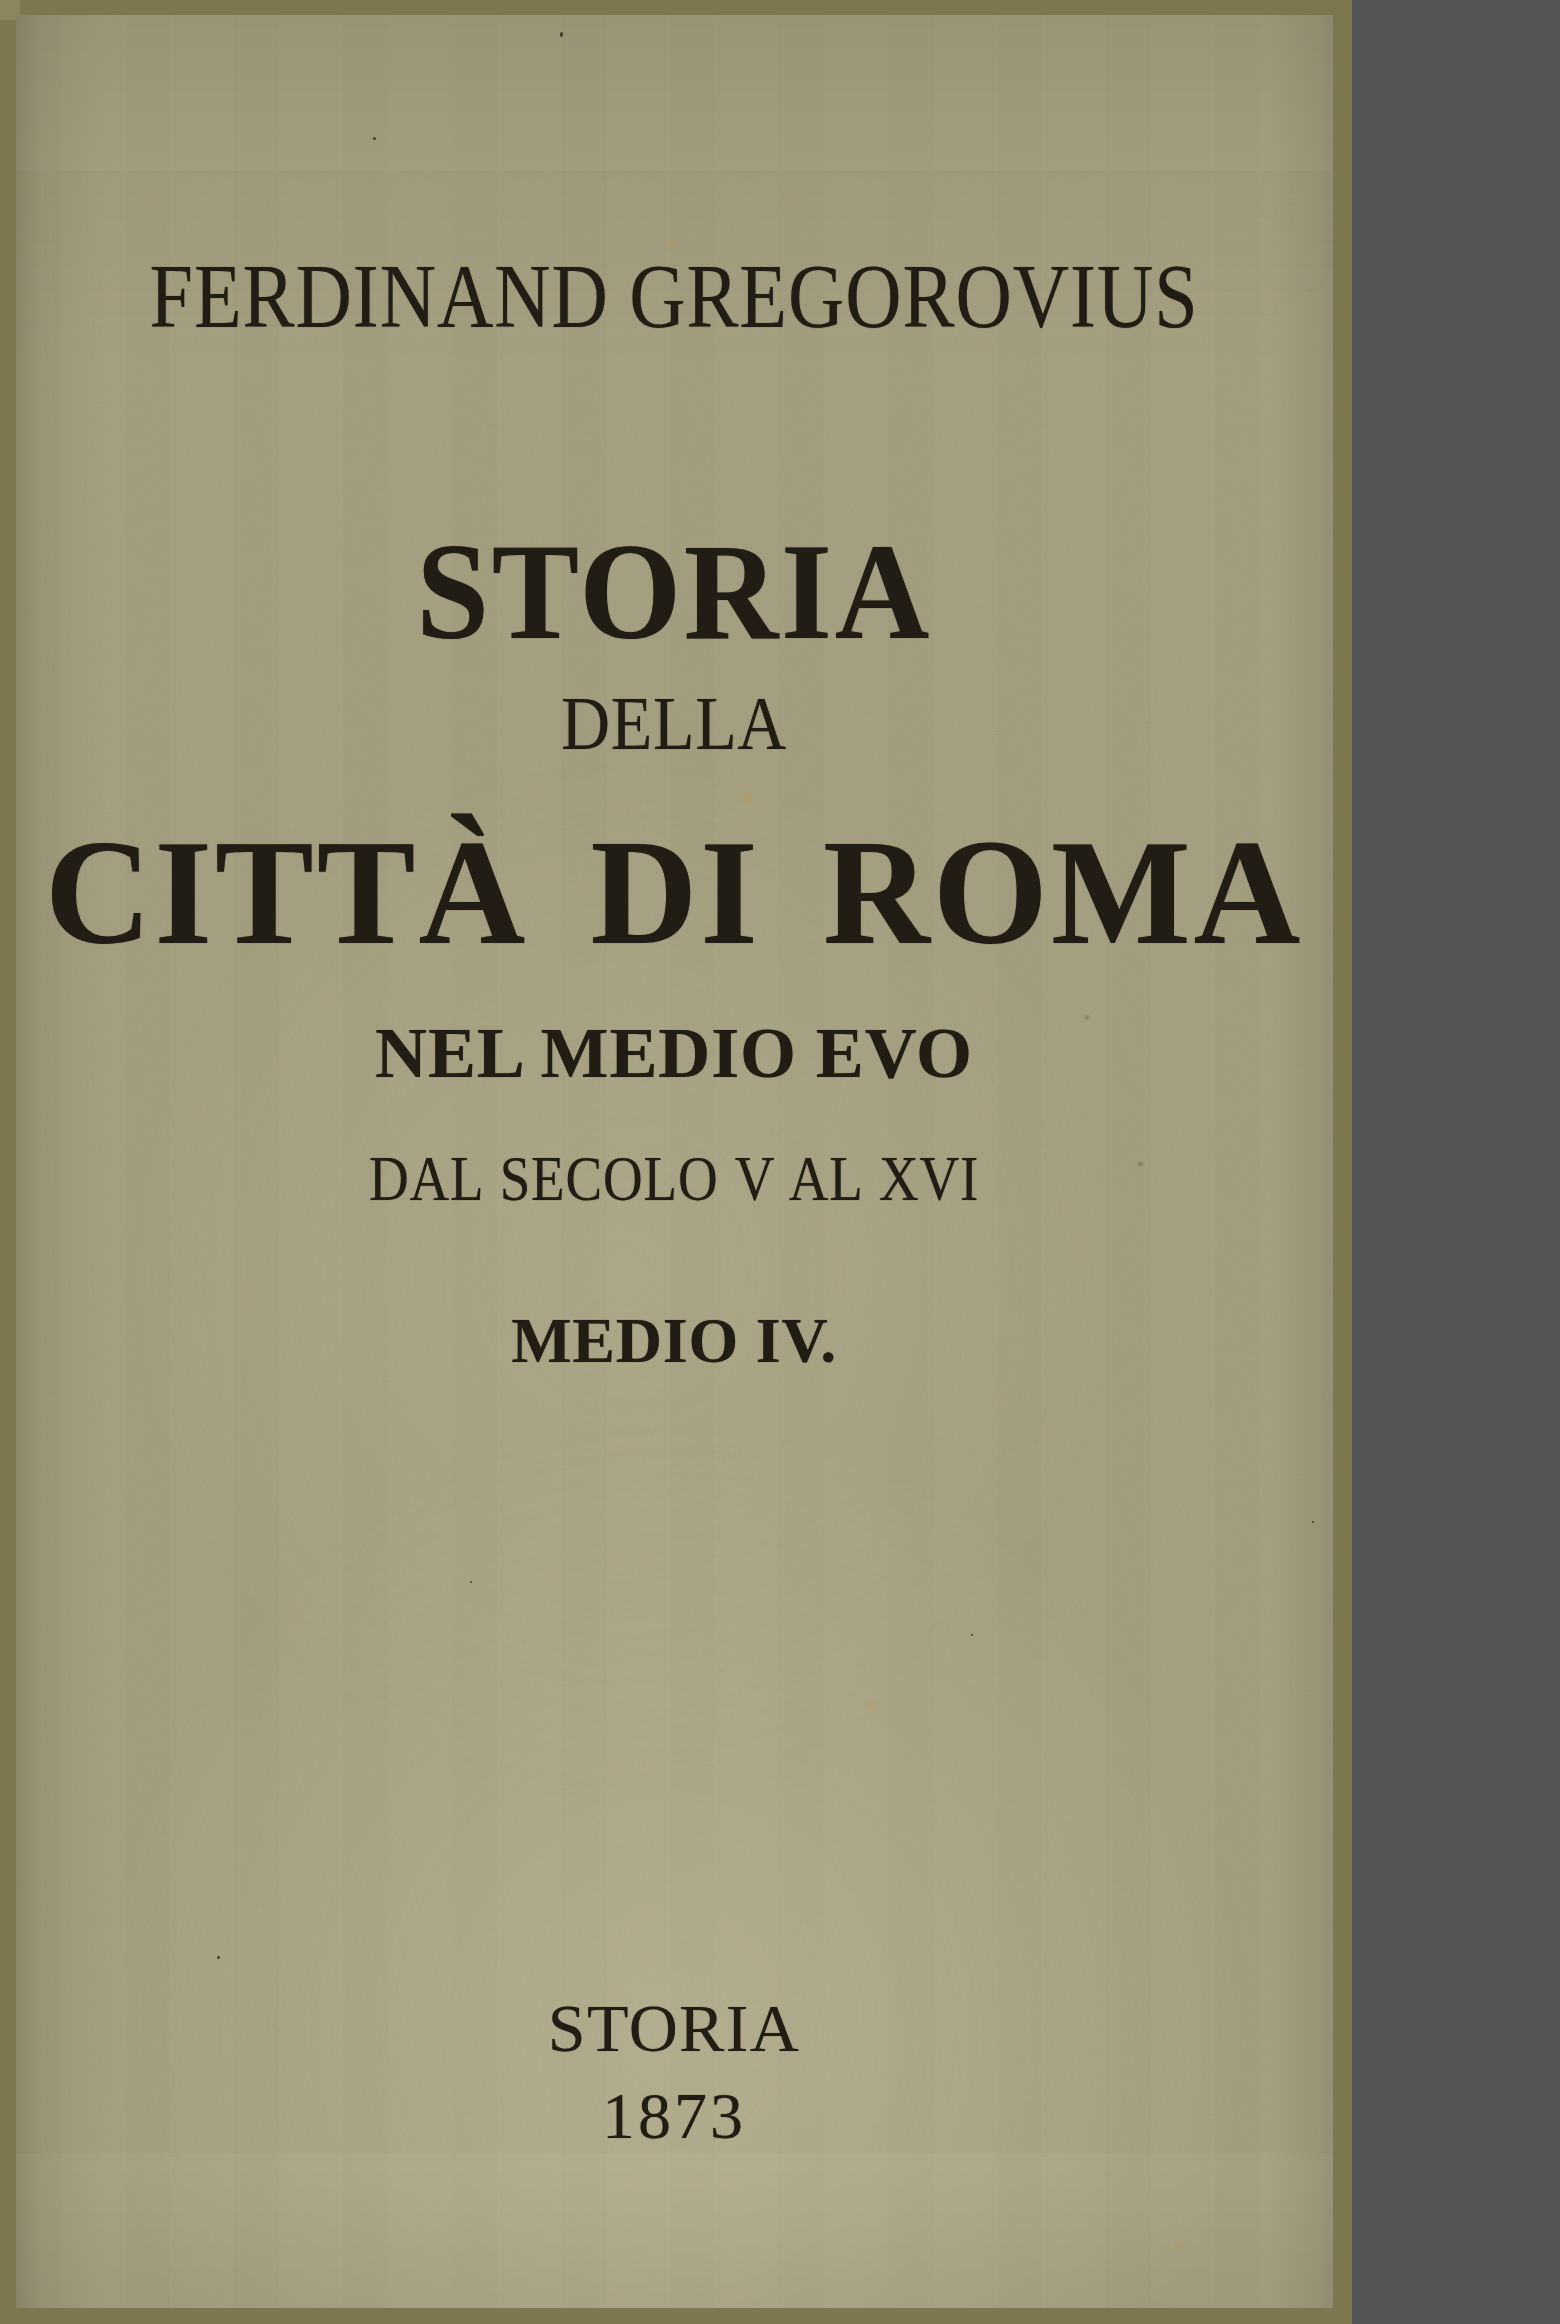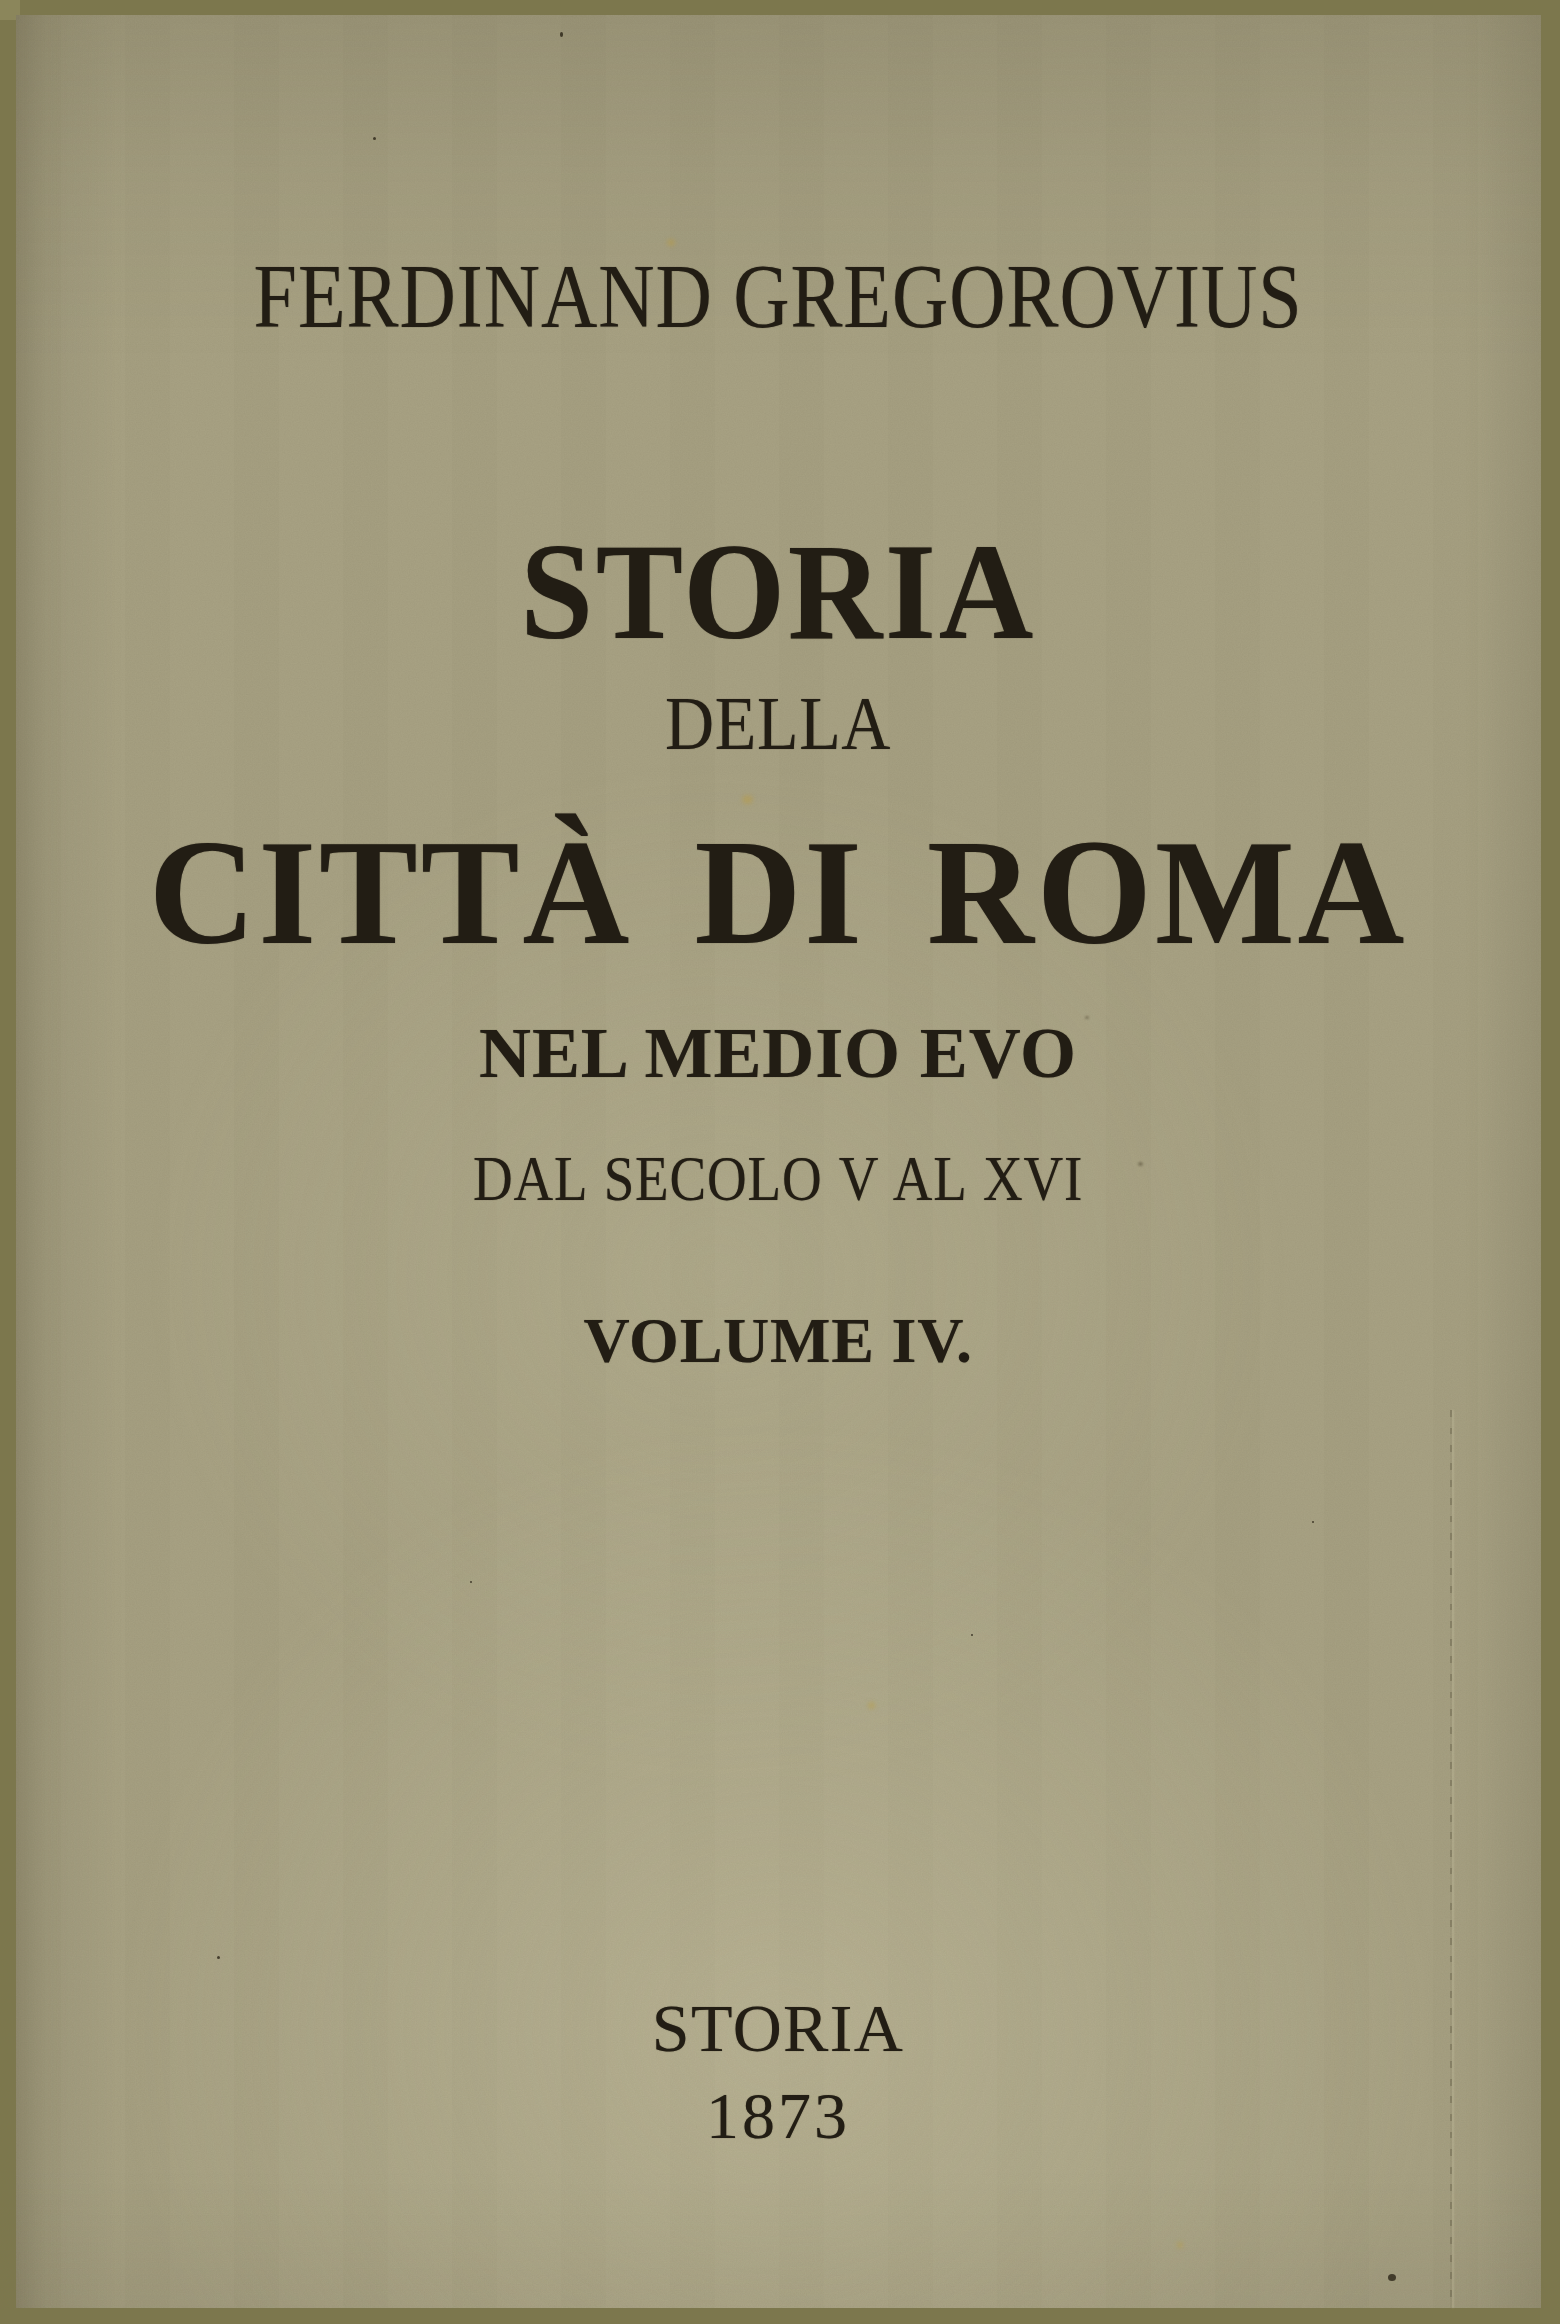--- a/index.html
+++ b/index.html
@@ -9,21 +9,21 @@
   }
   html,body{margin:0;padding:0;}
   body{
     width:1560px;height:2325px;
     background:#555;
     font-family:"Liberation Serif","DejaVu Serif",serif;
     overflow:hidden;
   }
   .cover{
     position:relative;
-    width:1560px;height:2325px;
+    width:1352px;height:2325px;
     background:var(--border,#7c774d);
     overflow:hidden;
   }
   .corner-accent{
     position:absolute;left:0;top:0;width:19.5px;height:19.5px;
     background:#8b865b;
   }
   .paper{
     position:absolute;
     left:15.6px;top:14.6px;right:19.5px;bottom:16.6px;
@@ -91,21 +91,21 @@
     <div class="line t-storia">STORIA</div>
 
     <div class="line t-della">DELLA</div>
 
     <div class="line t-citta">CITTÀ DI ROMA</div>
 
     <div class="line subtitle">NEL MEDIO EVO</div>
 
     <div class="line scope">DAL SECOLO V AL XVI</div>
 
-    <div class="line volume">VOLUME IV.</div>
+    <div class="line volume">MEDIO IV.</div>
 
     <div class="line place">STORIA</div>
 
     <div class="line year">1873</div>
 
     <div class="crease"></div>
 
     <div class="speck dark" style="left:357px;top:122px;width:3.9px;height:3.9px;"></div>
     <div class="speck dark" style="left:544px;top:17.6px;width:3.9px;height:4.9px;"></div>
     <div class="speck soft" style="left:1069px;top:1001px;width:4.9px;height:3.9px;"></div>

